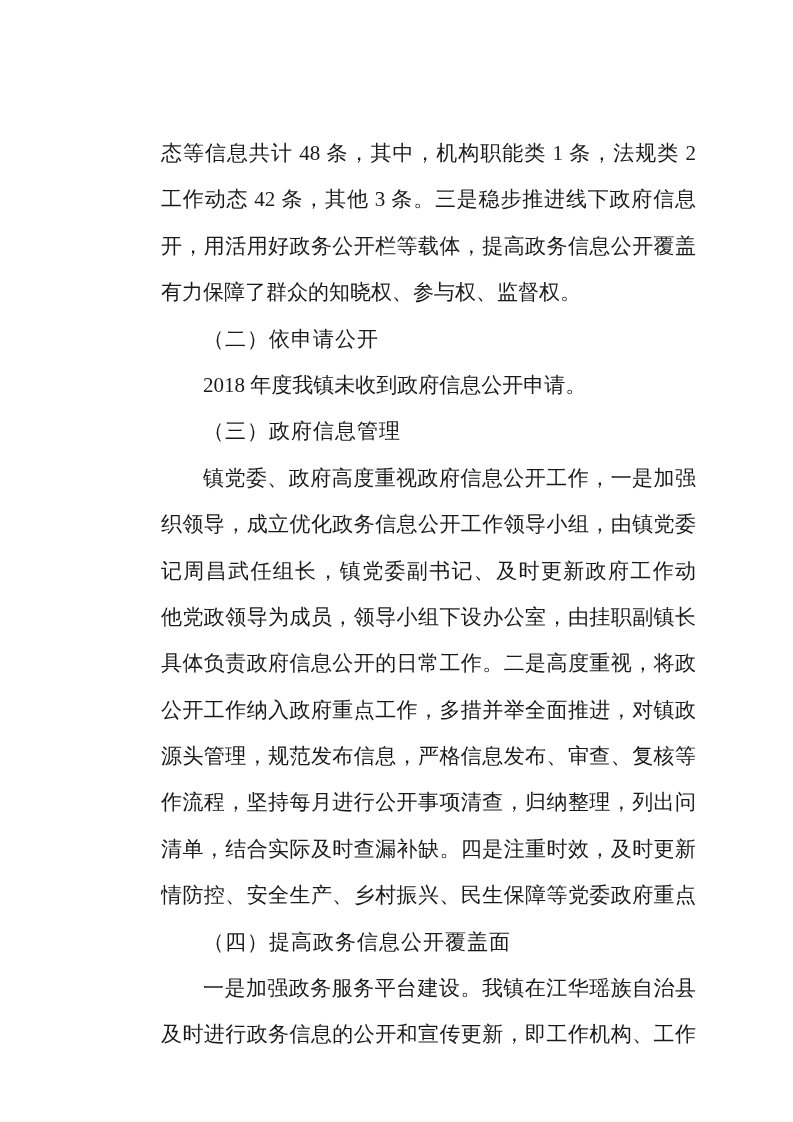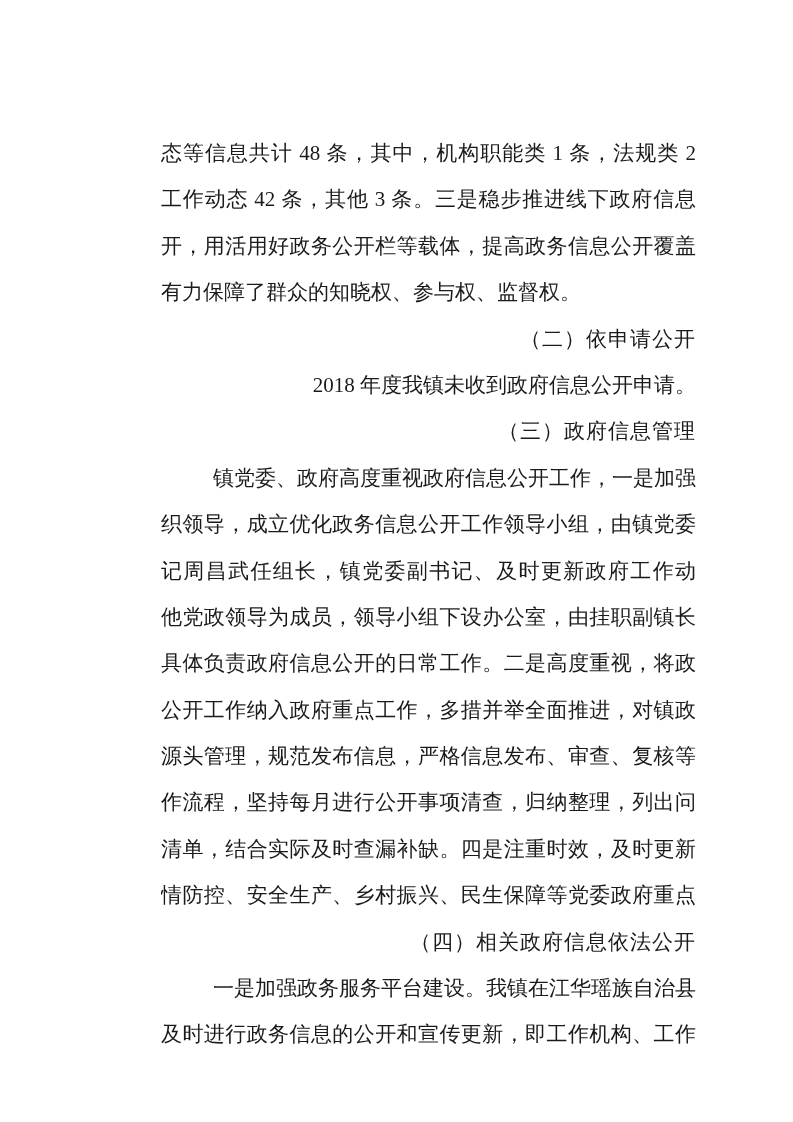--- a/index.html
+++ b/index.html
@@ -31,21 +31,20 @@
     text-align: left;
   }
   .line.justify {
     text-align: justify;
     text-align-last: justify;
     -moz-text-align-last: justify;
     text-justify: inter-ideograph;
   }
   .line.indent {
     text-indent: 42px;
-    text-align: right;
   }
   .line.heading {
     letter-spacing: 1px;
   }
 </style>
 </head>
 <body>
 
 <div class="page">
   <div class="text-block" style="color: rgb(26, 26, 26);">
@@ -70,20 +69,20 @@
         <div class="line justify">记周昌武任组长，镇党委副书记、及时更新政府工作动态，其</div>
         <div class="line justify">他党政领导为成员，领导小组下设办公室，由挂职副镇长蒋</div>
         <div class="line justify">具体负责政府信息公开的日常工作。二是高度重视，将政务</div>
         <div class="line justify">公开工作纳入政府重点工作，多措并举全面推进，对镇政府</div>
         <div class="line justify">源头管理，规范发布信息，严格信息发布、审查、复核等工</div>
         <div class="line justify">作流程，坚持每月进行公开事项清查，归纳整理，列出问题</div>
         <div class="line justify">清单，结合实际及时查漏补缺。四是注重时效，及时更新政</div>
         <div class="line justify">情防控、安全生产、乡村振兴、民生保障等党委政府重点工</div>
       </div>
       <div class="paragraph">
-        <div class="line indent heading">（四）相关政府信息依法公开</div>
+        <div class="line indent heading">（四）提高政务信息公开覆盖面</div>
       </div>
       <div class="paragraph">
         <div class="line justify indent">一是加强政务服务平台建设。我镇在江华瑶族自治县人</div>
         <div class="line justify">及时进行政务信息的公开和宣传更新，即工作机构、工作</div>
       </div>
     </div>
 </div>
 
 </body></html>

